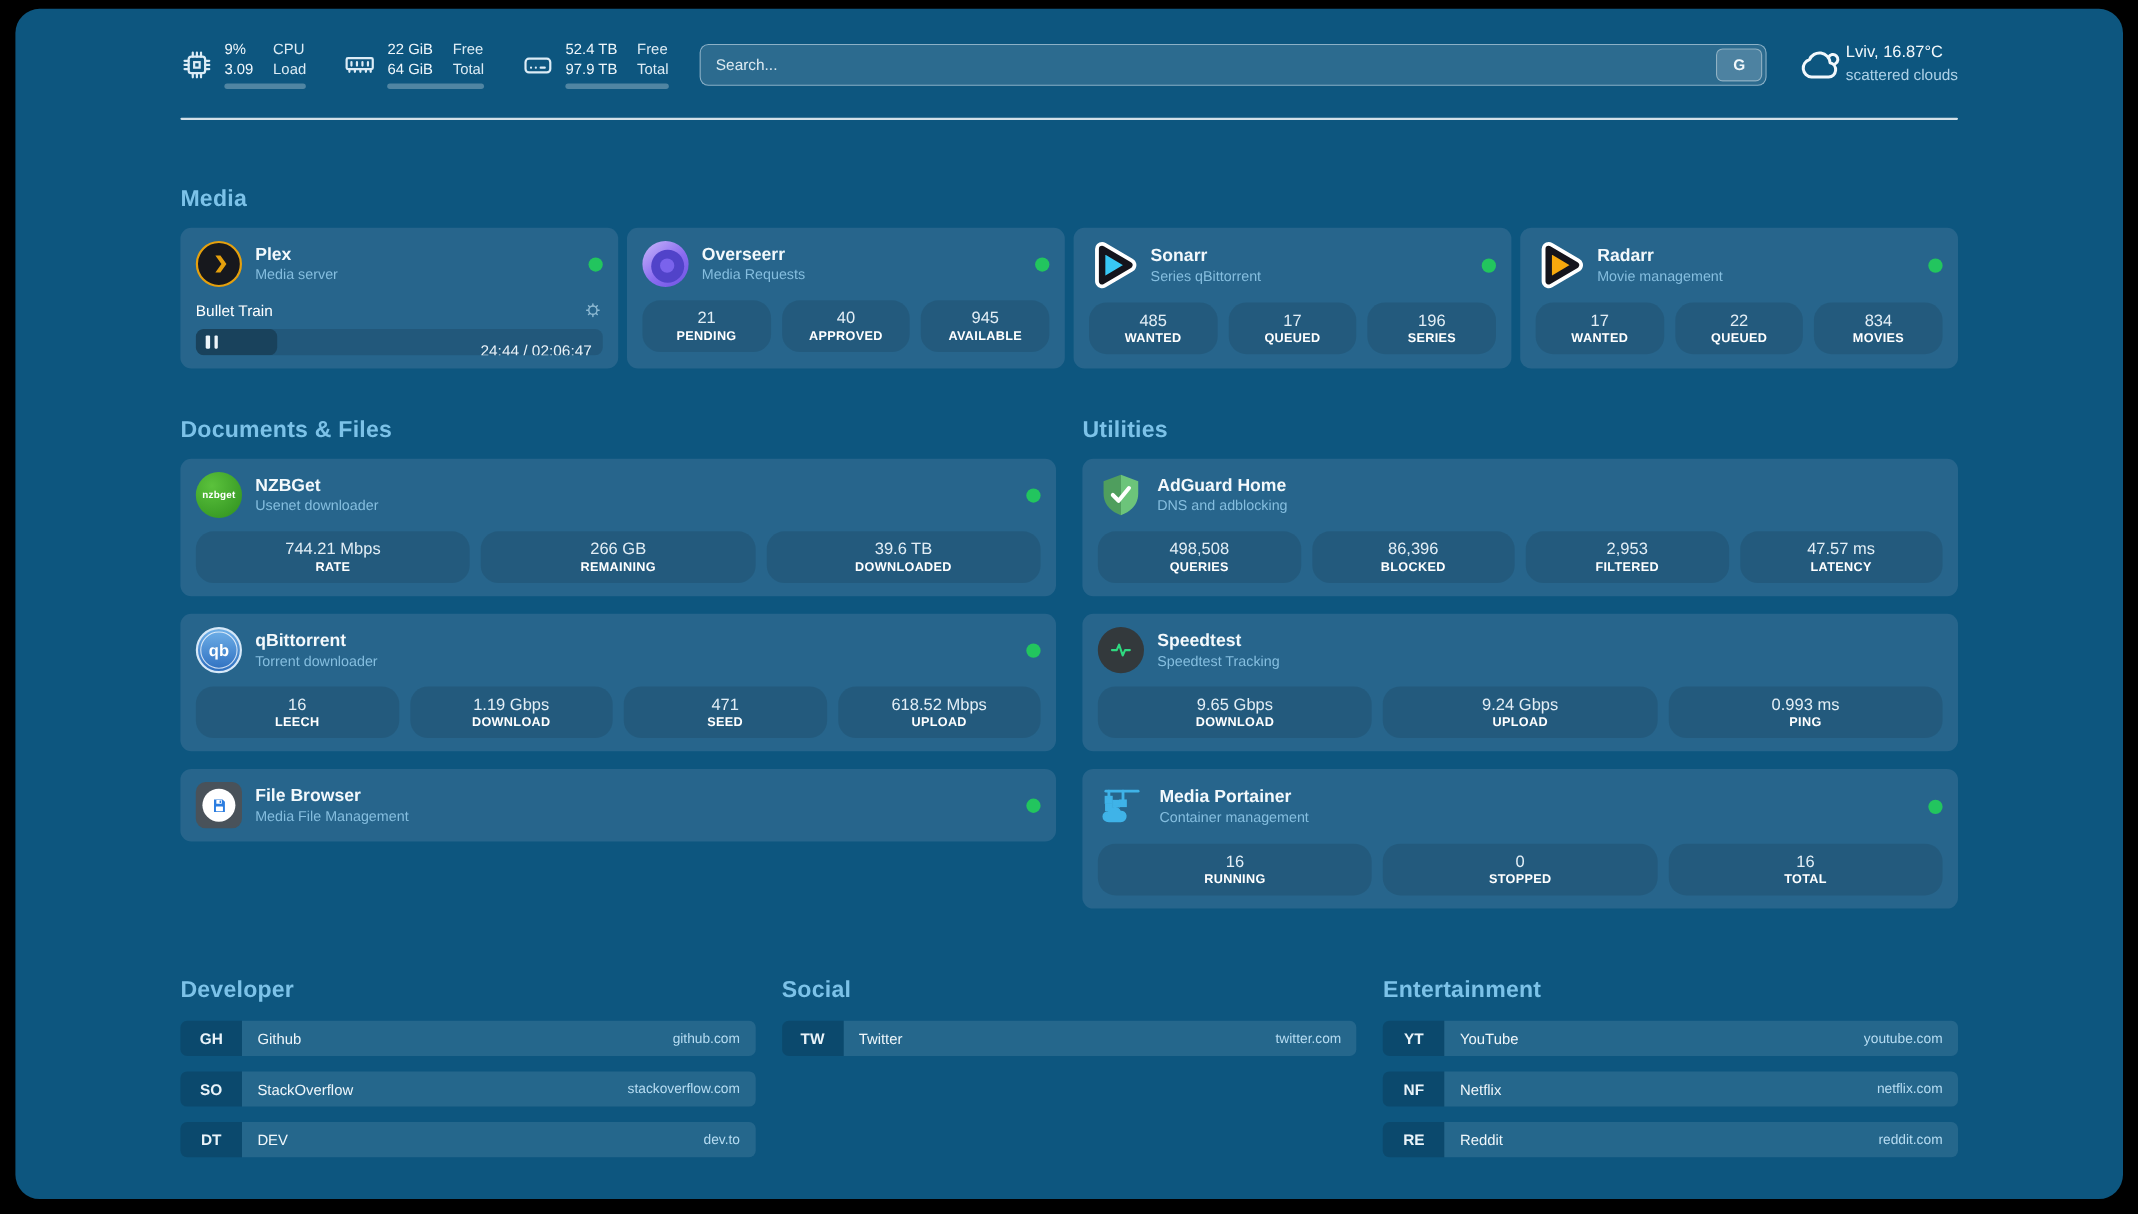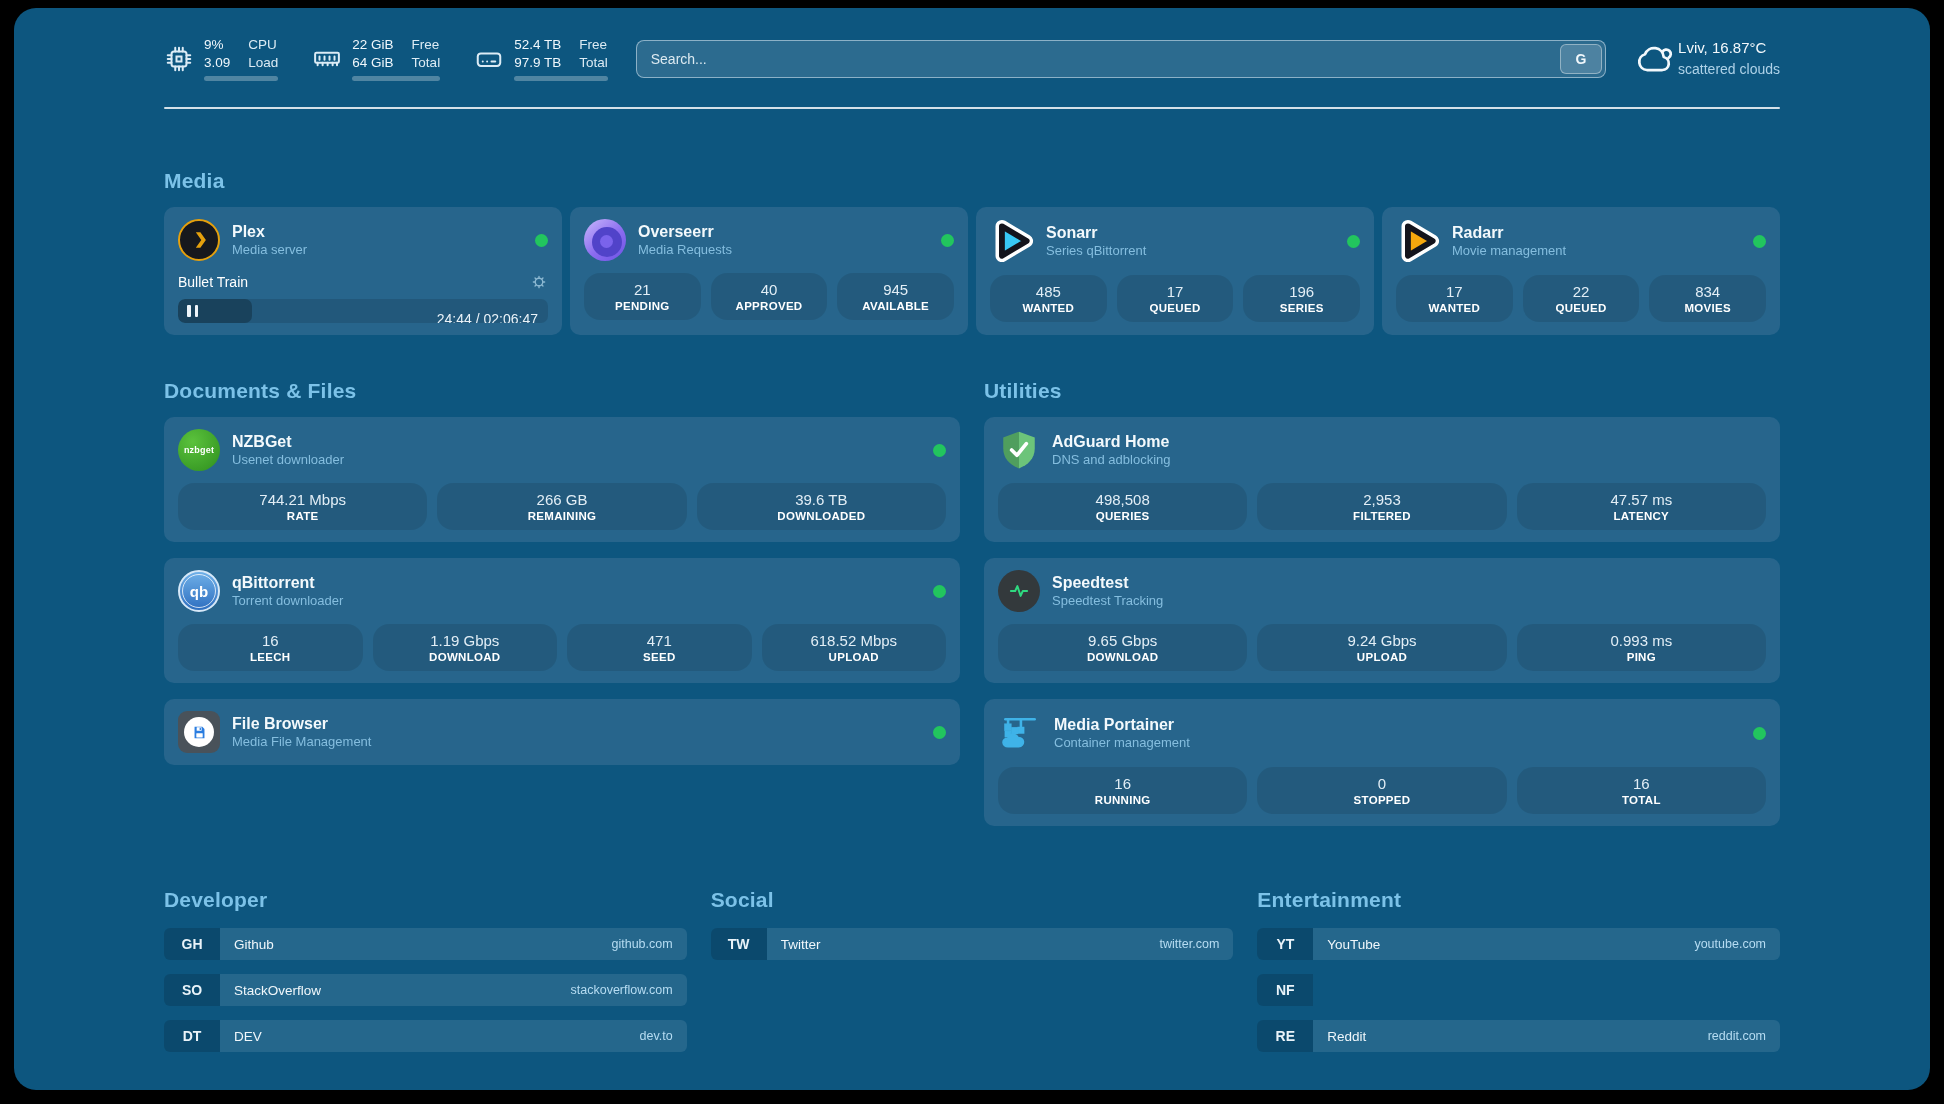--- a/index.html
+++ b/index.html
@@ -451,20 +451,24 @@
                 <span class="card-name">AdGuard Home</span>
                 <span class="card-sub">DNS and adblocking</span>
               </span>
             </div>
             <div class="stats">
               <div class="stat">
                 <div class="stat-value">498,508</div>
                 <div class="stat-label">QUERIES</div>
               </div>
               <div class="stat">
+                <div class="stat-value">86,396</div>
+                <div class="stat-label">BLOCKED</div>
+              </div>
+              <div class="stat">
                 <div class="stat-value">2,953</div>
                 <div class="stat-label">FILTERED</div>
               </div>
               <div class="stat">
                 <div class="stat-value">47.57 ms</div>
                 <div class="stat-label">LATENCY</div>
               </div>
             </div>
           </div>
 
@@ -576,20 +580,24 @@
         <div class="section-title">Entertainment</div>
         <div class="bm-row">
           <span class="bm-abbr">YT</span>
           <span class="bm-main">
             <span class="bm-name">YouTube</span>
             <span class="bm-domain">youtube.com</span>
           </span>
         </div>
         <div class="bm-row">
           <span class="bm-abbr">NF</span>
+          <span class="bm-main">
+            <span class="bm-name">Netflix</span>
+            <span class="bm-domain">netflix.com</span>
+          </span>
         </div>
         <div class="bm-row">
           <span class="bm-abbr">RE</span>
           <span class="bm-main">
             <span class="bm-name">Reddit</span>
             <span class="bm-domain">reddit.com</span>
           </span>
         </div>
       </div>
     </div>

